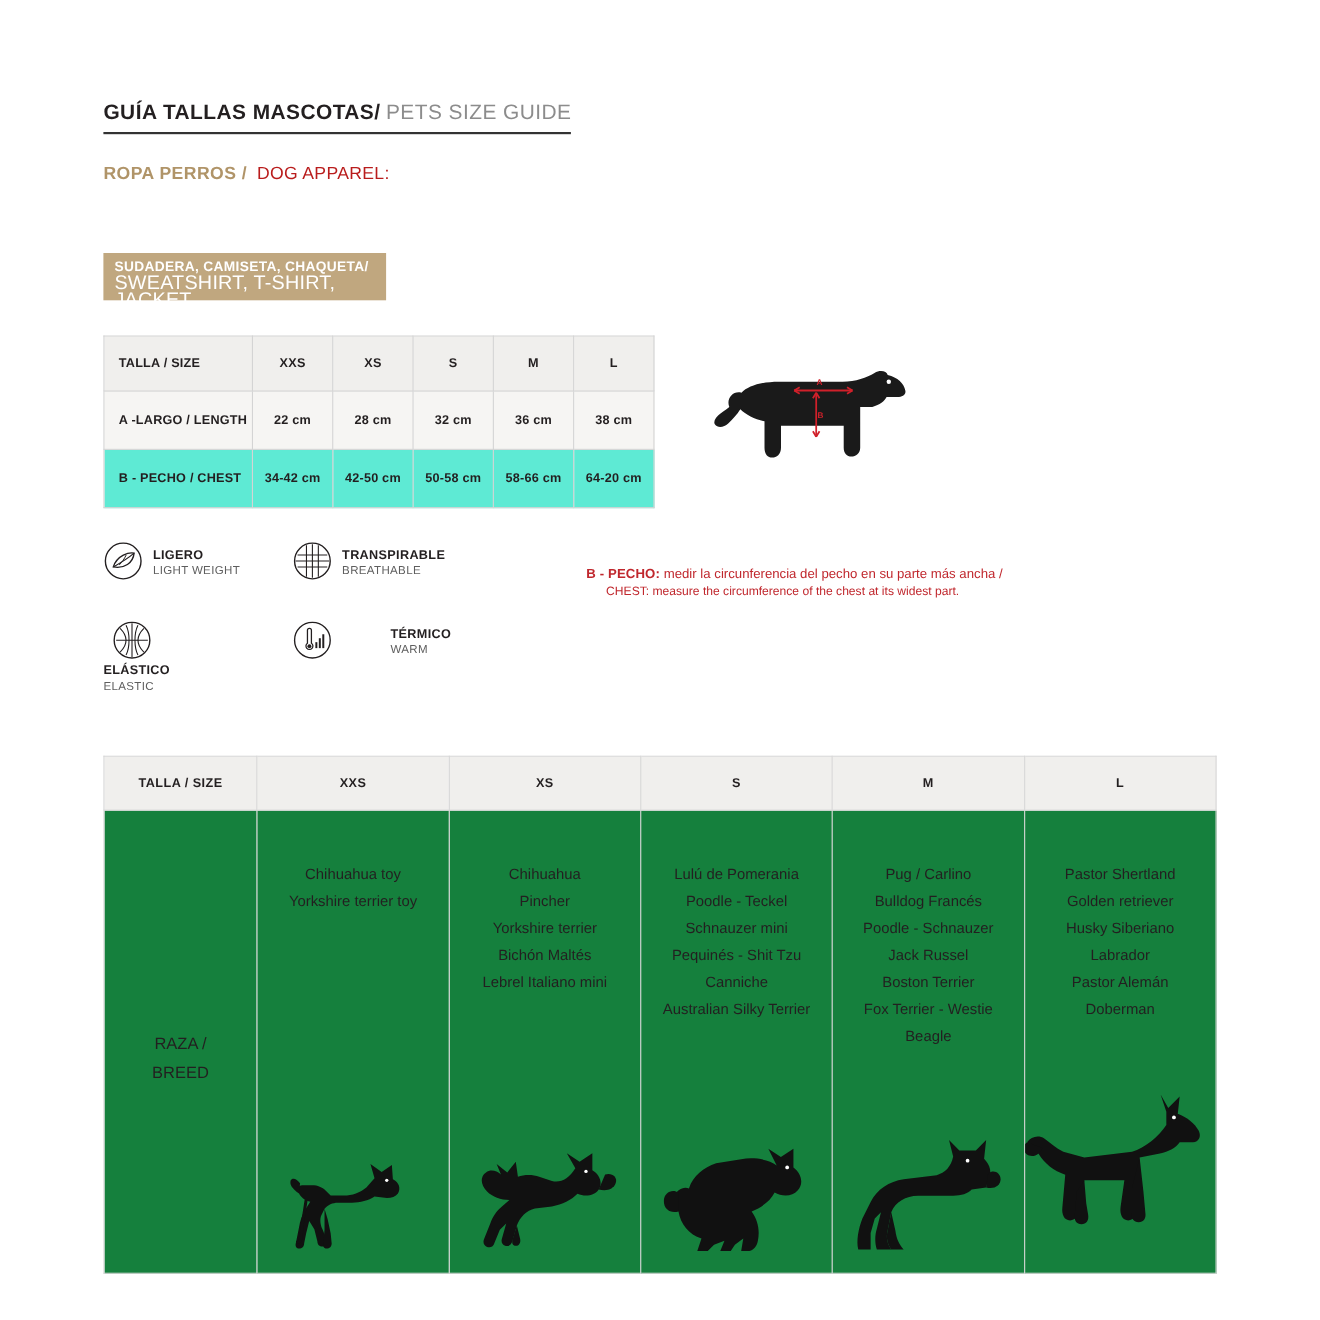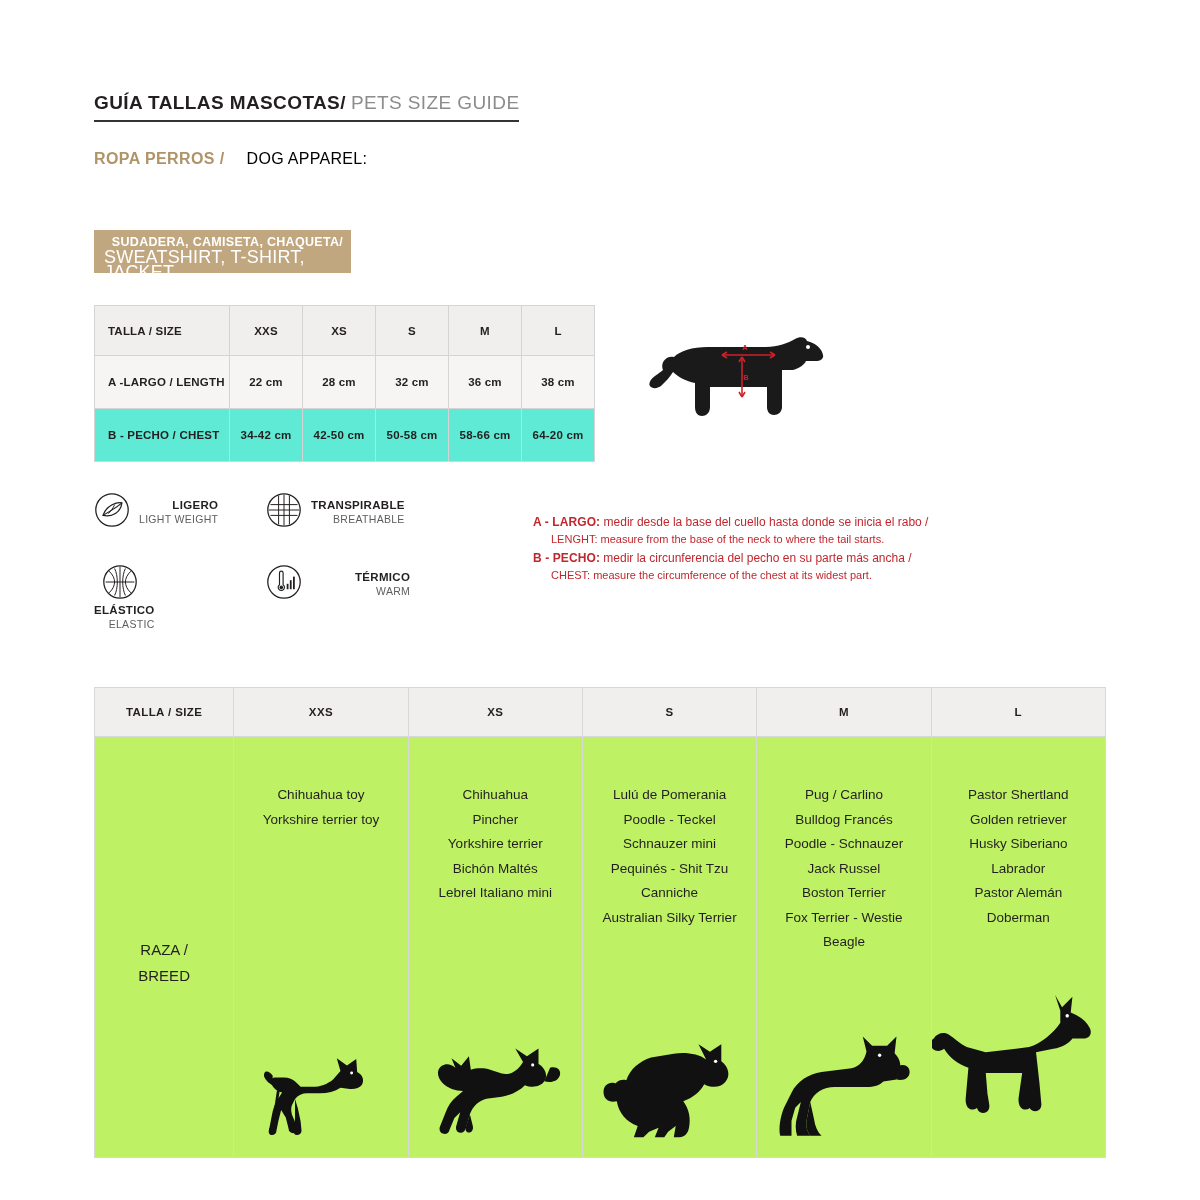--- a/index.html
+++ b/index.html
@@ -56,42 +56,41 @@
   .subtitle-es {
     font-size: 16px;
     font-weight: bold;
     letter-spacing: 0.4px;
     color: #b09468;
   }
   .subtitle-en {
     font-size: 16px;
     font-weight: normal;
     letter-spacing: 0.3px;
-    color: #000000;
-    margin-left: 22px;
+    color: #b91c1c;
+    margin-left: 9px;
   }
 
   
   .banner {
     position: absolute;
     left: 94px;
     top: 230px;
     width: 257px;
     height: 43px;
     background: #c0a77f;
     color: #ffffff;
     padding: 5px 8px 0 10px;
     box-sizing: border-box;
   }
   .banner .l1 {
     font-size: 12.5px;
     font-weight: bold;
     letter-spacing: 0.3px;
     line-height: 15px;
-    text-align: right;
   }
   .banner .l2 {
     font-size: 18px;
     font-weight: normal;
     letter-spacing: 0.2px;
     line-height: 15px;
   }
 
   
   .size-table {
@@ -136,21 +135,20 @@
   .features {
     position: absolute;
     left: 94px;
     top: 492px;
     width: 420px;
   }
   .feat {
     position: absolute;
     display: flex;
     align-items: center;
-    text-align: right;
   }
   .feat .ico {
     width: 36px;
     height: 36px;
     flex: 0 0 36px;
     margin-right: 9px;
   }
   .feat .txt .t1 {
     font-size: 11.5px;
     font-weight: bold;
@@ -227,21 +225,21 @@
     font-weight: bold;
     letter-spacing: 0.4px;
     vertical-align: middle;
     color: #231f20;
   }
   .breed-table .bt-hdr td.first {
     text-align: center;
   }
   .breed-table .bt-body td {
     height: 420px;
-    background: #bef264;
+    background: #15803d;
     padding: 0;
   }
   .cell-inner {
     position: relative;
     height: 420px;
   }
   .breed-list {
     padding-top: 46px;
     font-size: 13.5px;
     line-height: 24.5px;
@@ -411,24 +409,20 @@
         <path d="M112 32 l-3 5 M112 32 l3 5"></path>
         <path d="M112 72 l-3 -5 M112 72 l3 -5"></path>
       </g>
       <text x="115" y="25" font-family="Liberation Sans, sans-serif" font-size="7.5" font-weight="bold" fill="#d0202a" text-anchor="middle">A</text>
       <text x="116" y="55" font-family="Liberation Sans, sans-serif" font-size="7.5" font-weight="bold" fill="#d0202a" text-anchor="middle">B</text>
     </svg>
   </div>
 
   <div class="notes">
     <div class="n-line">
-      <b>A - LARGO:</b><span class="es"> medir desde la base del cuello hasta donde se inicia el rabo /</span>
-      <span class="en">LENGHT: measure from the base of the neck to where the tail starts.</span>
-    </div>
-    <div class="n-line">
       <b>B - PECHO:</b><span class="es"> medir la circunferencia del pecho en su parte más ancha /</span>
       <span class="en">CHEST: measure the circumference of the chest at its widest part.</span>
     </div>
   </div>
 
   <table class="breed-table">
     <tbody>
         <tr class="bt-hdr">
       <td class="first col-w-first">TALLA / SIZE</td>
       <td class="col-w">XXS</td>

